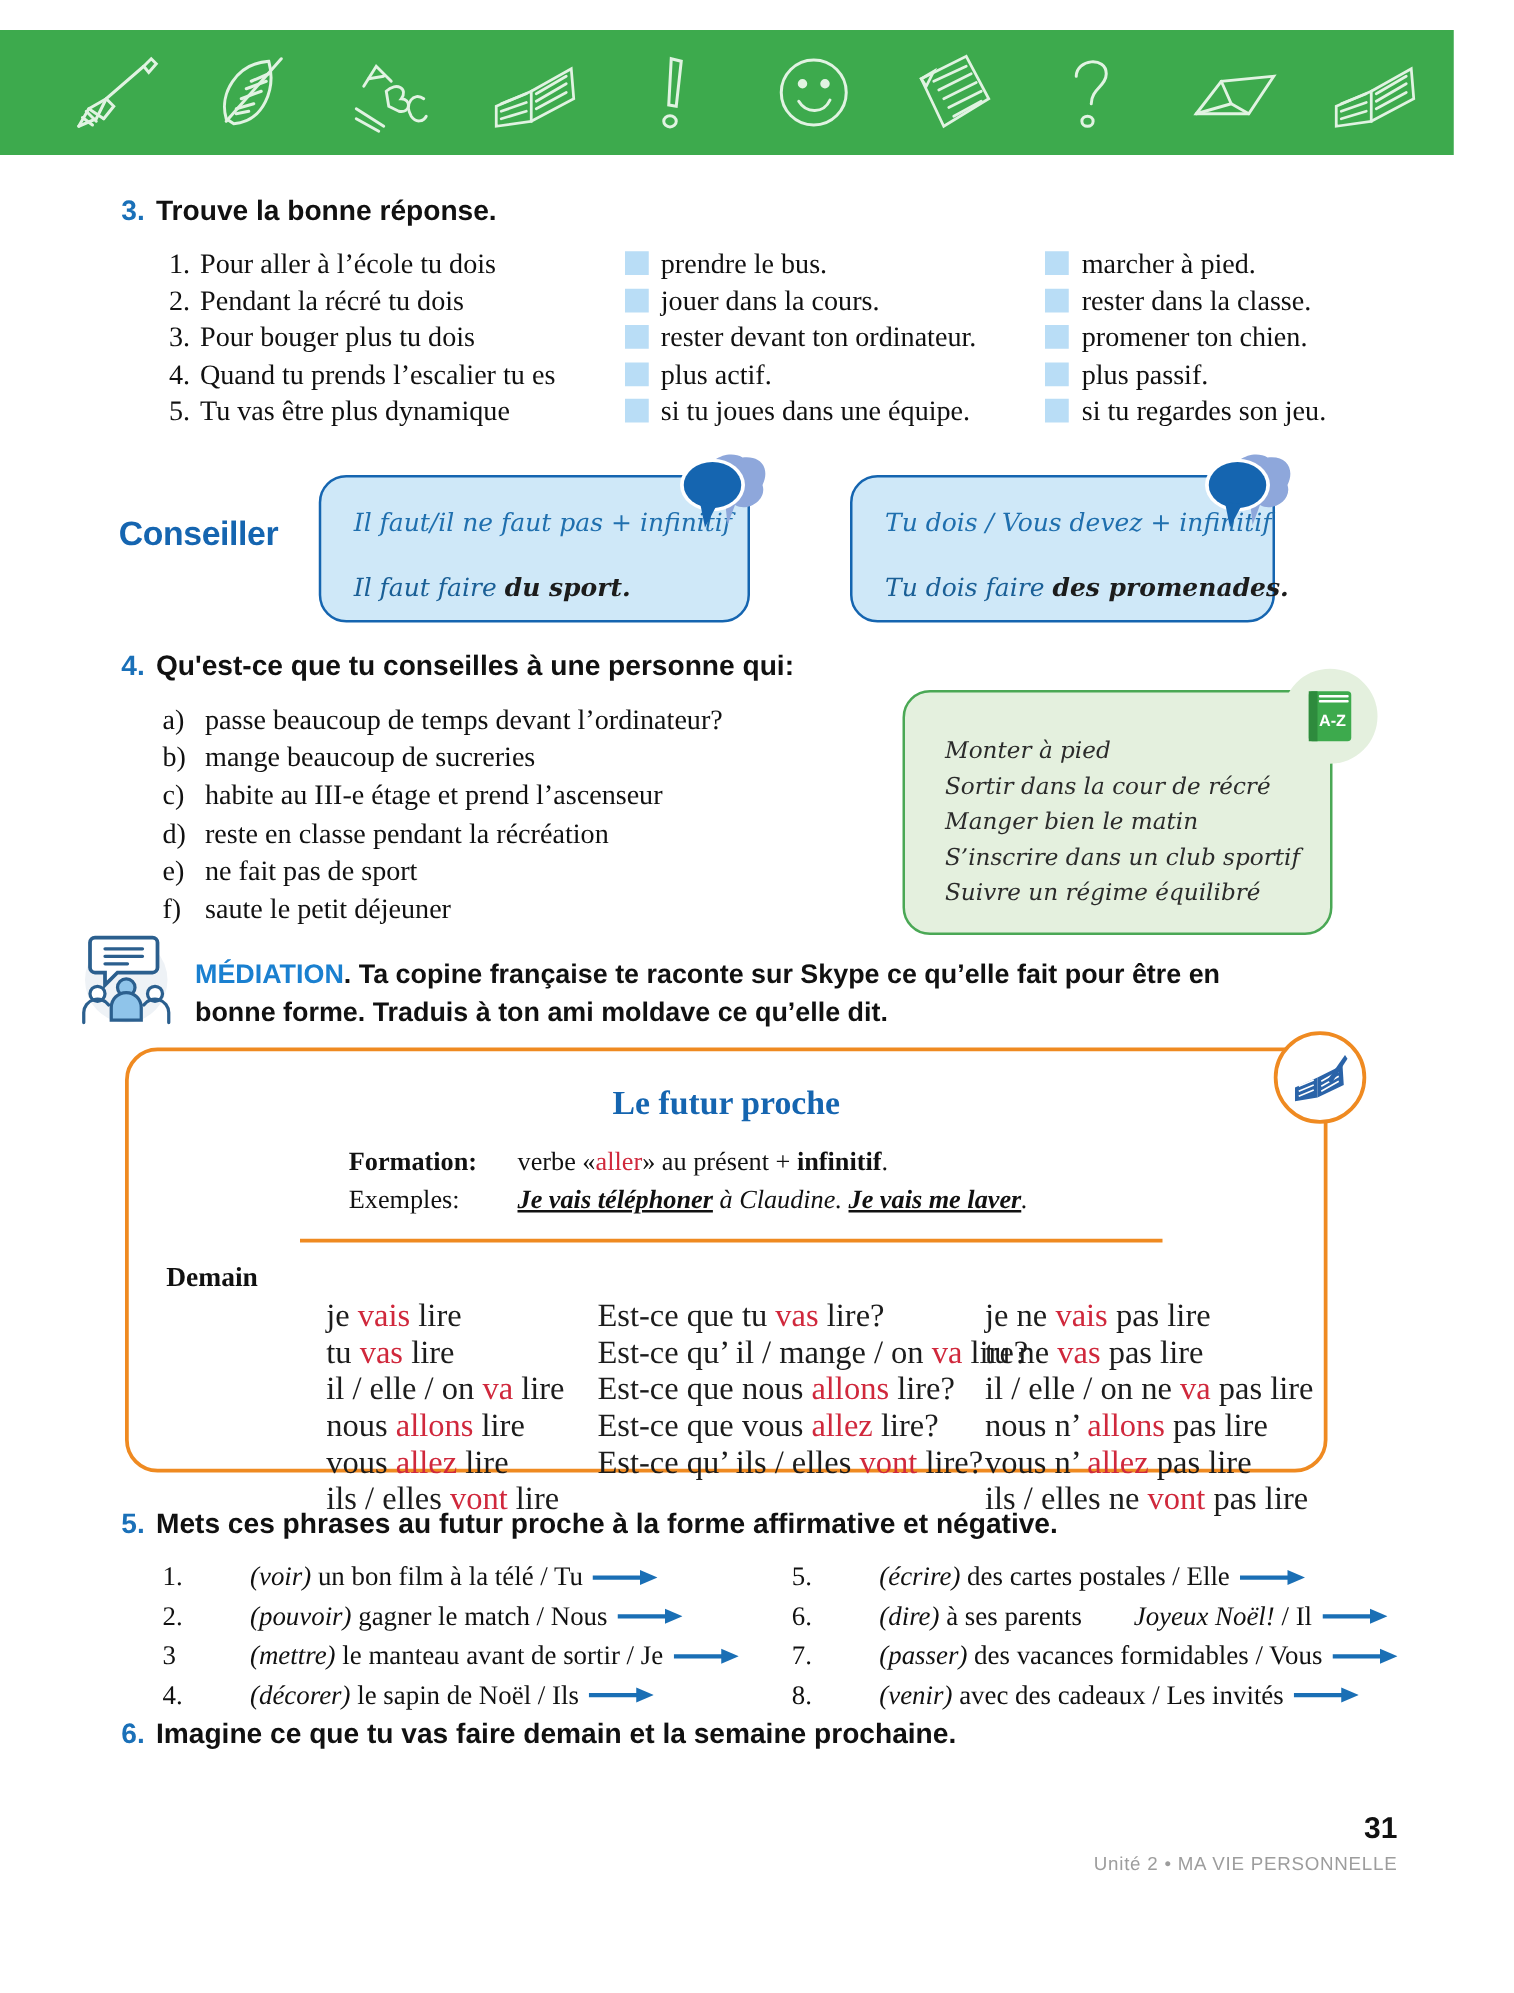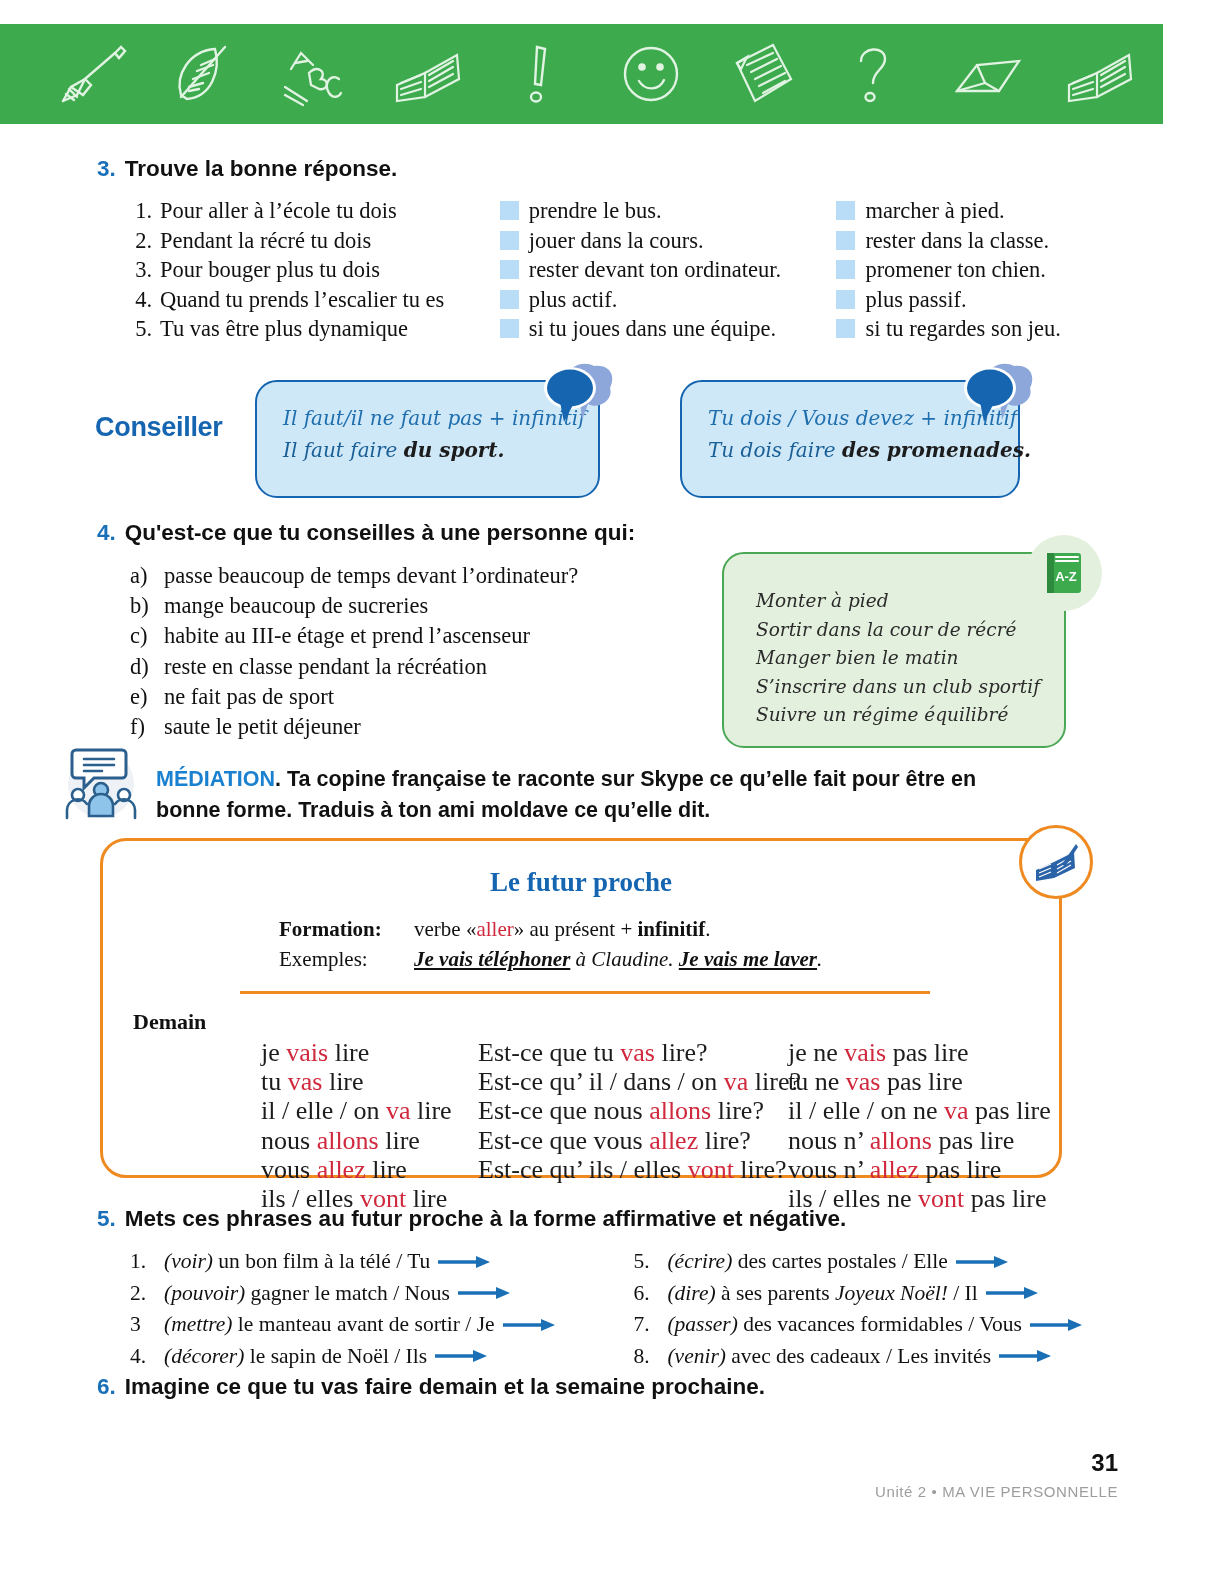--- a/index.html
+++ b/index.html
@@ -60,21 +60,21 @@
     background: #cfe8f8;
     border: 2.6px solid #1565b0;
     border-radius: 22px;
     padding: 20px 26px 16px 26px;
   }
   .bubble p {
     font-family: "DejaVu Serif", serif;
     font-style: italic; font-size: 20px; line-height: 32px;
     color: #1f6fae; white-space: nowrap;
   }
-  .bubble p.second { color: #1a5f96; }
+  .bubble p.second { color: #1a5f96; margin-top: 20px; }
   .bubble p.second b { color: #1c1c1c; font-weight: bold; font-style: italic; }
   #bubble1 { left: 160px; top: 8px; width: 345px; height: 118px; }
   #bubble2 { left: 585px; top: 8px; width: 340px; height: 118px; }
   .tail { position: absolute; right: -18px; top: -22px; width: 80px; height: 72px; }
   .tail svg { width: 100%; height: 100%; display: block; }
 
   
   #ex4 { position: absolute; left: 97px; top: 520px; width: 650px; }
   #ex4-list { margin-top: 15px; margin-left: 33px; }
   .ex4-row {
@@ -163,21 +163,21 @@
   #ex5 { position: absolute; left: 97px; top: 1206px; width: 1030px; }
   #ex5-cols { display: flex; margin-top: 14px; margin-left: 33px; }
   #ex5-left { width: 510px; }
   #ex5-right { width: 500px; }
   .ex5-row {
     display: flex; align-items: center; gap: 8px;
     font-size: 21.5px; line-height: 31.5px; color: #111;
     white-space: nowrap;
   }
   .ex5-idx { width: 26px; flex: 0 0 auto; }
-  .ex5-row i { font-style: italic; }
+  .ex5-row i { font-style: italic; margin-left: 36px; }
   .arrow { display: inline-block; width: 52px; height: 14px; flex: 0 0 auto; }
   .arrow svg { width: 100%; height: 100%; display: block; }
 
   
   #ex6 { position: absolute; left: 97px; top: 1374px; }
 
   
   #page-num {
     position: absolute; right: 93px; top: 1449px;
     font-family: "Liberation Sans", sans-serif;
@@ -520,21 +520,21 @@
         <div><span>je </span><span class="red">vais</span><span> lire</span></div>
         <div><span>tu </span><span class="red">vas</span><span> lire</span></div>
         <div><span>il / elle / on </span><span class="red">va</span><span> lire</span></div>
         <div><span>nous </span><span class="red">allons</span><span> lire</span></div>
         <div><span>vous </span><span class="red">allez</span><span> lire</span></div>
         <div><span>ils / elles </span><span class="red">vont</span><span> lire</span></div>
       </div>
 
       <div class="conj-col" id="conj-col-2">
         <div><span>Est-ce que tu </span><span class="red">vas</span><span> lire?</span></div>
-        <div><span>Est-ce qu’ il / dans / on </span><span class="red">va</span><span> lire?</span></div>
+        <div><span>Est-ce qu’ il / mange / on </span><span class="red">va</span><span> lire?</span></div>
         <div><span>Est-ce que nous </span><span class="red">allons</span><span> lire?</span></div>
         <div><span>Est-ce que vous </span><span class="red">allez</span><span> lire?</span></div>
         <div><span>Est-ce qu’ ils / elles </span><span class="red">vont</span><span> lire?</span></div>
       </div>
 
       <div class="conj-col" id="conj-col-3">
         <div><span>je ne </span><span class="red">vais</span><span> pas lire</span></div>
         <div><span>tu ne </span><span class="red">vas</span><span> pas lire</span></div>
         <div><span>il / elle / on ne </span><span class="red">va</span><span> pas lire</span></div>
         <div><span>nous n’ </span><span class="red">allons</span><span> pas lire</span></div>

